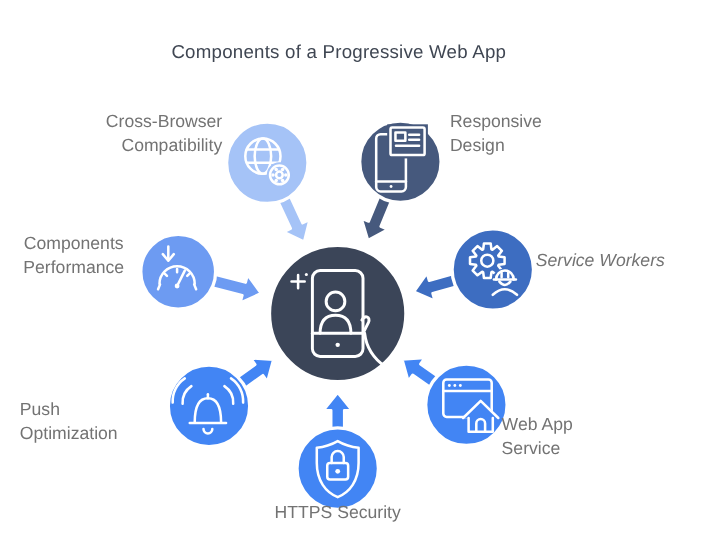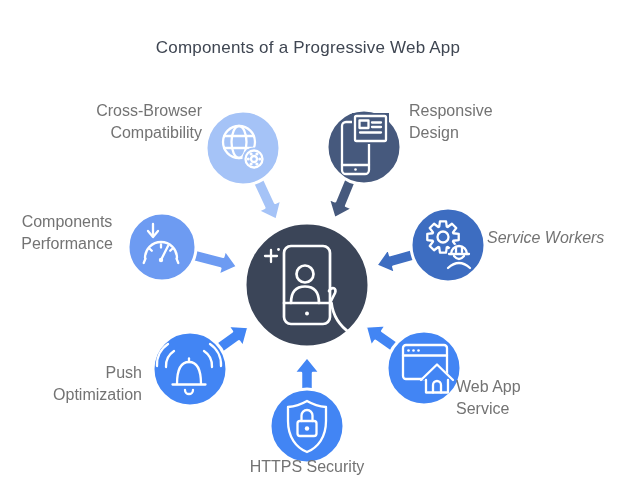--- a/index.html
+++ b/index.html
@@ -18,21 +18,21 @@
   .icb{stroke:#fff;fill:none;stroke-width:2.7;stroke-linecap:round;stroke-linejoin:round;}
   .dot{fill:#fff;stroke:none;}
   .node-label{
     position:absolute;font-size:16px;line-height:22px;color:#737373;
   }
   .node-label span{display:block;}
   .lbl-cross{left:30px;top:100px;width:172px;text-align:right;}
   .lbl-resp{left:409px;top:100px;width:160px;text-align:left;}
   .lbl-perf{left:6px;top:211px;width:122px;text-align:center;}
   .lbl-serv{left:487px;top:227px;width:150px;text-align:left;font-style:italic;}
-  .lbl-push{left:4px;top:362px;width:138px;text-align:right;}
+  .lbl-push{left:18px;top:362px;width:138px;text-align:left;}
   .lbl-https{left:230px;top:456px;width:154px;text-align:center;}
   .lbl-manifest{left:456px;top:376px;width:140px;text-align:left;}
 </style>
 </head>
 <body>
 
 <div class="stage">
 
   <div class="title">Components of a Progressive Web App</div>
 

